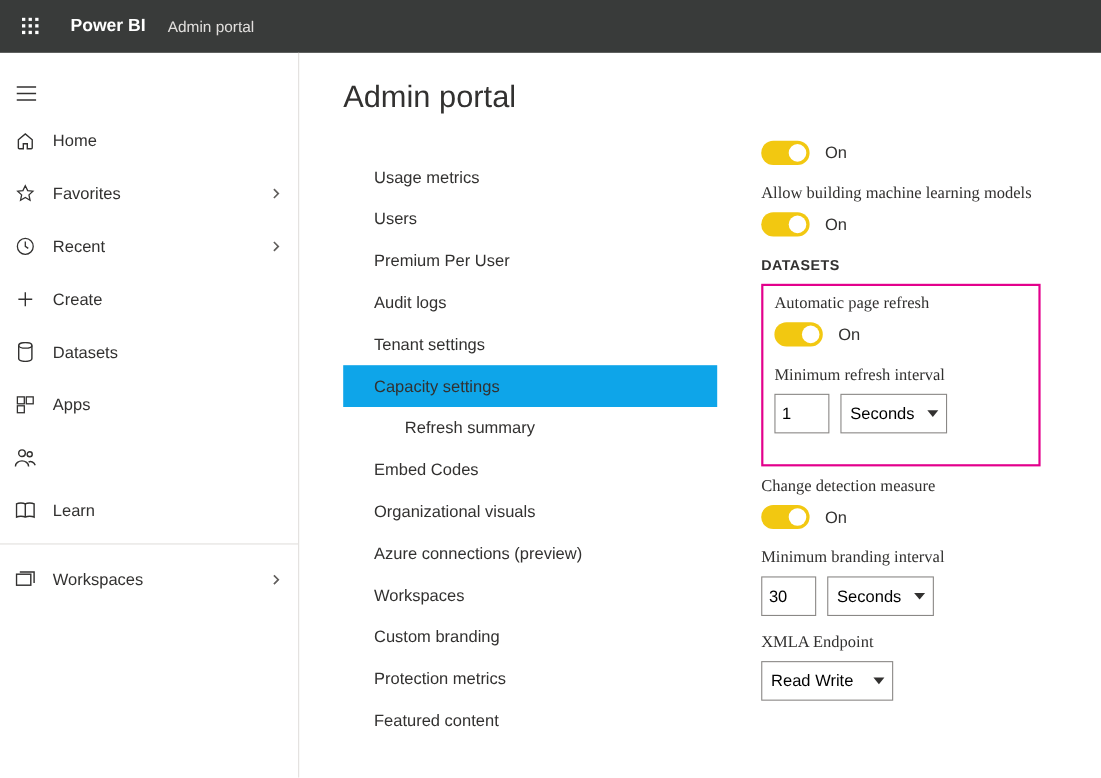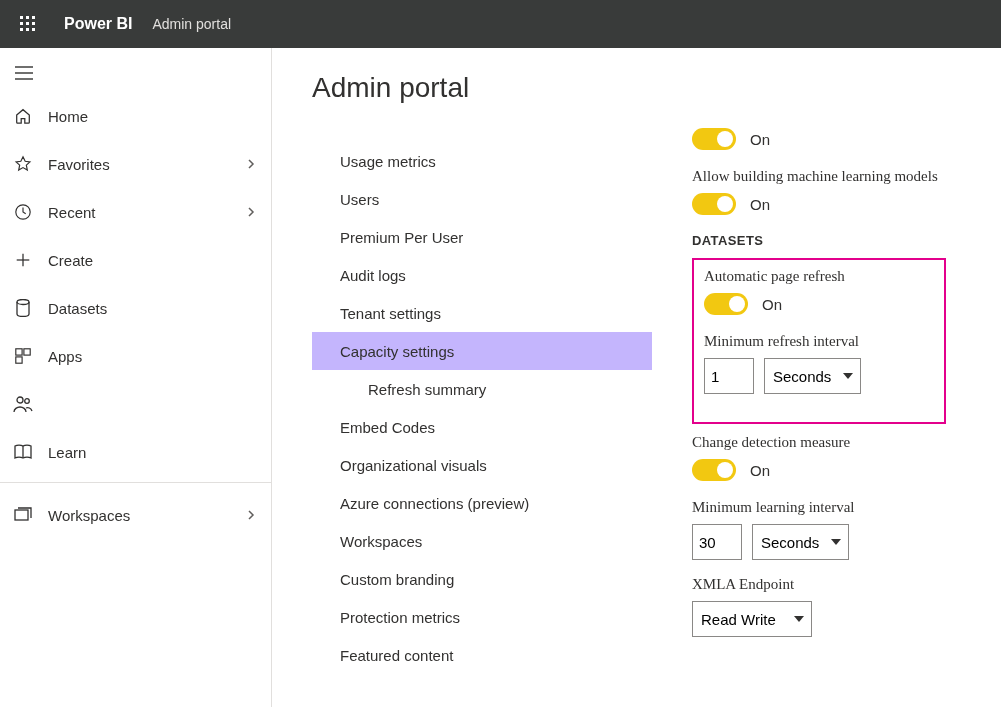--- a/index.html
+++ b/index.html
@@ -43,21 +43,21 @@
     display: flex;
     height: calc(100% - 48px);
   }
 
   
   .sidebar {
     width: 272px;
     border-right: 1px solid #e1dfdd;
     display: flex;
     flex-direction: column;
-    padding-top: 6px;
+    padding-top: 18px;
   }
   .sidebar .hamburger {
     width: 48px; height: 38px;
     display:flex; align-items:center; justify-content:center;
     cursor:pointer;
   }
   .nav-item {
     display: flex;
     align-items: center;
     height: 48px;
@@ -103,21 +103,21 @@
   .admin-menu { }
   .admin-menu-item {
     height: 38px;
     display:flex; align-items:center;
     padding-left: 28px;
     font-size: 15px;
     color:#323130;
     cursor:pointer;
   }
   .admin-menu-item.selected {
-    background:#c4b5fd;
+    background:#0ea5e9;
   }
   .admin-menu-sub {
     padding-left: 56px;
   }
 
   .main-right {
     flex:1;
     padding-left: 40px;
     padding-top: 56px;
   }
@@ -394,21 +394,21 @@
           </span>
         </div>
       </div>
 
       <div class="setting-label">Change detection measure</div>
       <div class="toggle-row">
         <div class="toggle"></div>
         <span class="toggle-label">On</span>
       </div>
 
-      <div class="setting-label">Minimum learning interval</div>
+      <div class="setting-label">Minimum branding interval</div>
       <div class="row-inputs">
         <input class="num-input" value="30" style="">
         <span class="select-wrap">
           <select class="select-input">
             <option>Seconds</option>
           </select>
         </span>
       </div>
 
       <div class="setting-label">XMLA Endpoint</div>

